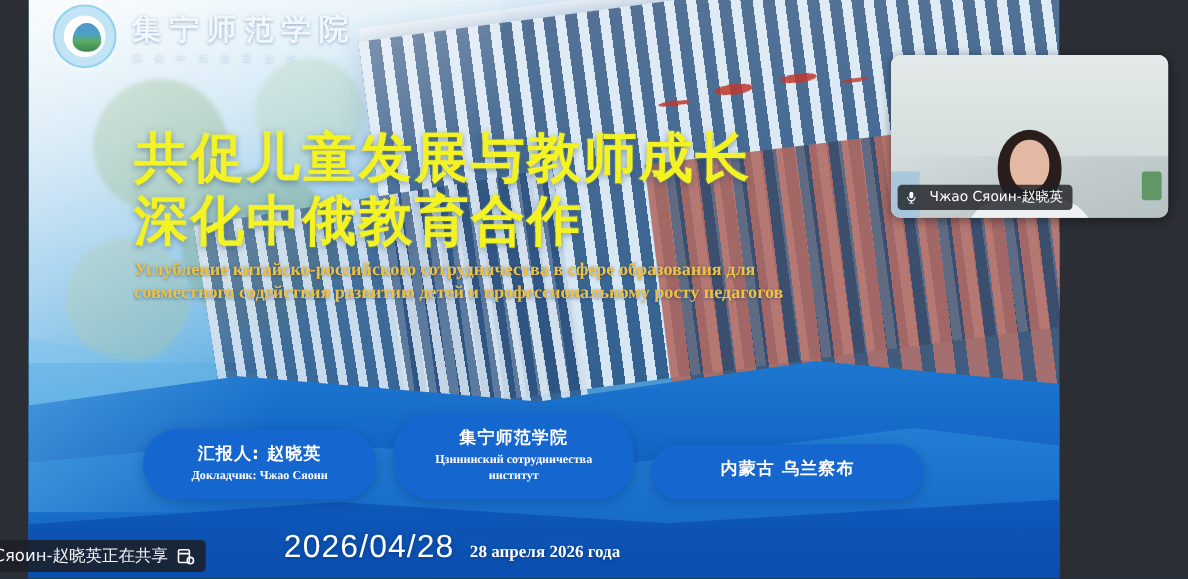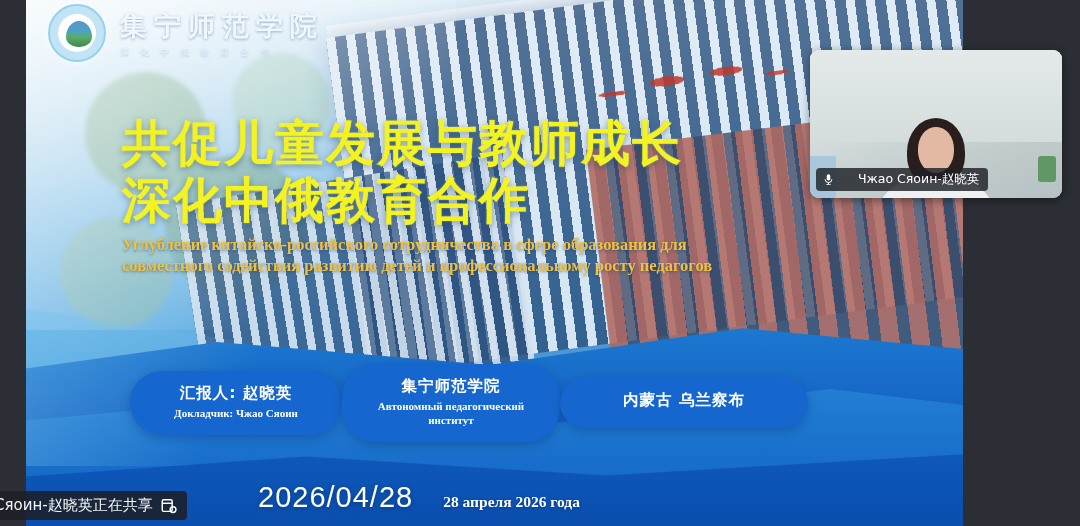--- a/index.html
+++ b/index.html
@@ -155,21 +155,21 @@
   .title-ru {
     margin-top:4px;
     font-family:Liberation Serif, serif;
     font-size:16.5px; font-weight:700; color:#f0c040;
     line-height:1.28; width:640px;
     text-shadow:0 1px 3px rgba(20,60,110,.6);
   }
 
   
   .pills {
-    position:absolute; left:104px; top:364px; display:flex; align-items:center;
+    position:absolute; left:104px; top:376px; display:flex; gap:16px; align-items:flex-end;
   }
   .pill {
     background:#1567cf;
     border-radius:34px;
     padding:12px 16px 14px;
     text-align:center;
     color:#fff;
     box-shadow:0 3px 10px rgba(10,50,110,.35);
   }
   .pill.p1 { width:212px; }
@@ -180,31 +180,30 @@
     font-size:15.5px; font-weight:700; letter-spacing:1px; margin-bottom:3px;
   }
   .pill-ru {
     font-family:"Liberation Serif","DejaVu Serif",serif;
     font-size:11px; font-weight:700; line-height:1.26;
   }
 
   
   .date-row {
     position:absolute; left:232px; bottom:12px;
-    display:flex; align-items:baseline; gap:2px; color:#ffffff;
+    display:flex; align-items:baseline; gap:14px; color:#ffffff;
   }
   .date-num {
     font-size:29px; font-weight:400; letter-spacing:1px;
     text-shadow:0 1px 4px rgba(5,40,95,.6);
   }
   .date-ru {
     font-family:"Liberation Serif","DejaVu Serif",serif;
     font-size:15.5px; font-weight:700;
     text-shadow:0 1px 3px rgba(5,40,95,.6);
-    margin-left:28px;
   }
 
   
   .share-banner {
     position:absolute; left:0; bottom:6px;
     background:rgba(28,31,37,.86);
     color:#f2f4f7;
     padding:5px 9px 5px 6px;
     display:flex; align-items:center; gap:7px;
     border-radius:0 4px 4px 0;
@@ -255,21 +254,21 @@
   .vblue-left {
     position:absolute; left:0; bottom:0; width:26px; height:42px;
     background:#9fc3dd; opacity:.8;
   }
   .vname {
     position:absolute; left:6px; bottom:7px;
     background:rgba(30,33,38,.82);
     color:#fff;
     padding:3px 9px 3px 6px;
     border-radius:4px;
-    display:flex; align-items:center; gap:23px;
+    display:flex; align-items:center; gap:10px;
     font-family:"DejaVu Sans",sans-serif;
     font-size:12.5px; white-space:nowrap;
   }
   .mic-ico { width:13px; height:13px; flex:0 0 auto; }
 </style>
 </head>
 <body>
 
 <div id="app">
 
@@ -302,21 +301,21 @@
       <div class="title-ru">Углубление китайско-российского сотрудничества в сфере образования для совместного содействия развитию детей и профессиональному росту педагогов</div>
     </div>
 
     <div class="pills">
       <div class="pill p1">
         <div class="pill-cn">汇报人: 赵晓英</div>
         <div class="pill-ru">Докладчик: Чжао Сяоин</div>
       </div>
       <div class="pill p2">
         <div class="pill-cn">集宁师范学院</div>
-        <div class="pill-ru">Автономный педагогический институт</div>
+        <div class="pill-ru">Цзининский сотрудничества институт</div>
       </div>
       <div class="pill p3">
         <div class="pill-cn">内蒙古 乌兰察布</div>
       </div>
     </div>
 
     <div class="date-row">
       <div class="date-num">2026/04/28</div>
       <div class="date-ru">28 апреля 2026 года</div>
     </div>

